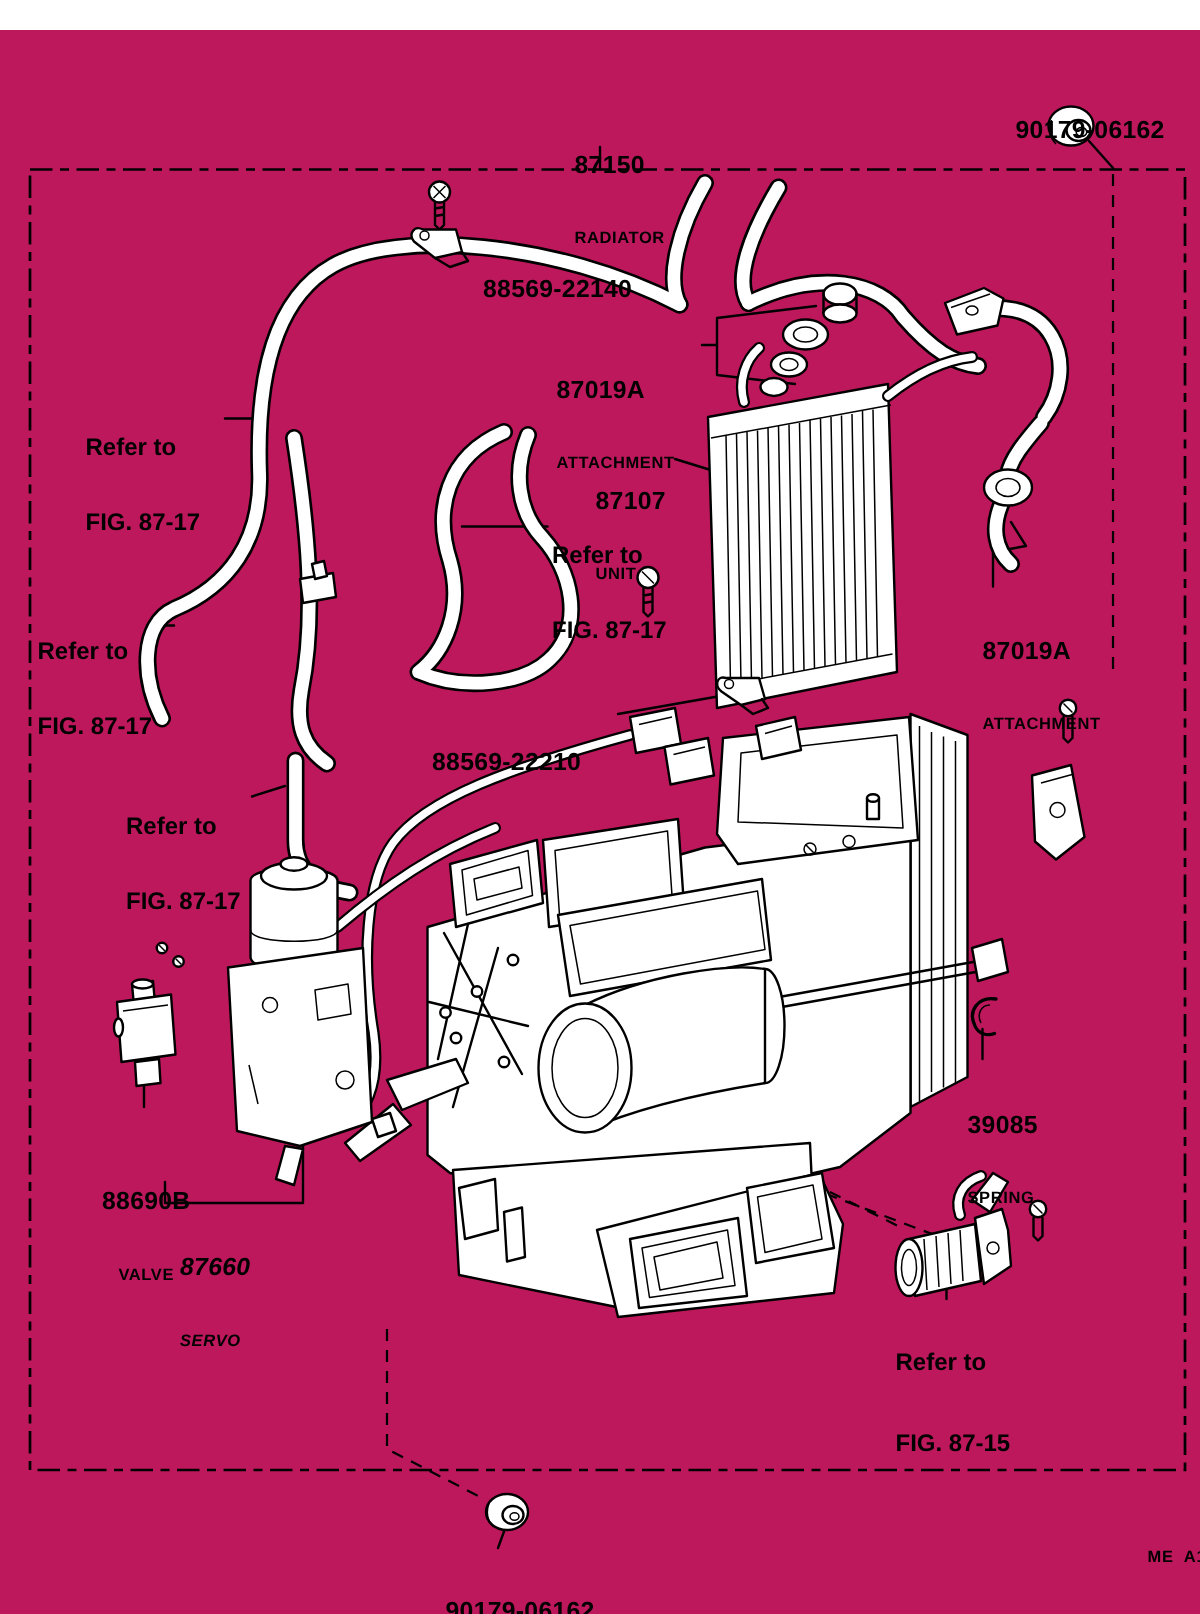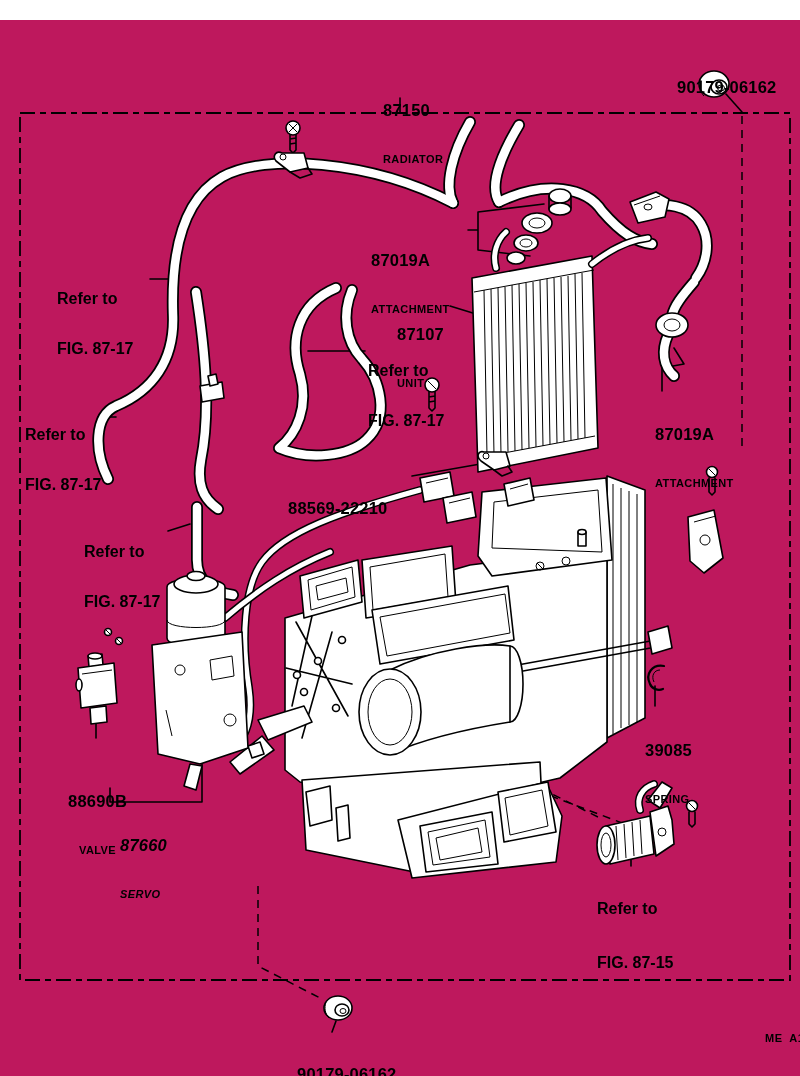--- a/index.html
+++ b/index.html
@@ -270,20 +270,23 @@
 
 <div class="lbl" style="left:677px;top:26px;">
   <span class="part">90179-06162</span>
 </div>
 
 <div class="lbl" style="left:383px;top:49px;">
   <span class="part">87150</span>
   <span class="desc">RADIATOR</span>
 </div>
 
+<div class="lbl" style="left:322px;top:132px;">
+  <span class="part">88569-22140</span>
+</div>
 
 <div class="lbl" style="left:371px;top:199px;">
   <span class="part">87019A</span>
   <span class="desc">ATTACHMENT</span>
 </div>
 
 <div class="lbl" style="left:397px;top:273px;">
   <span class="part">87107</span>
   <span class="desc">UNIT</span>
 </div>

